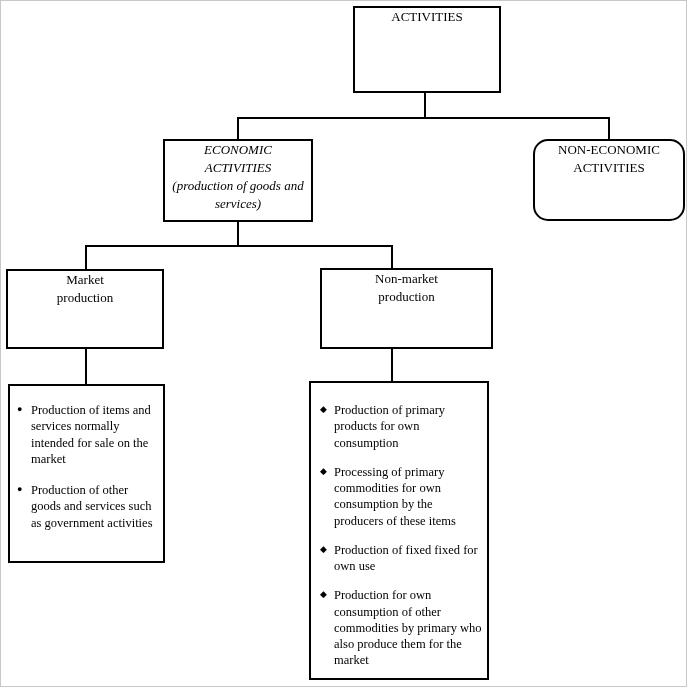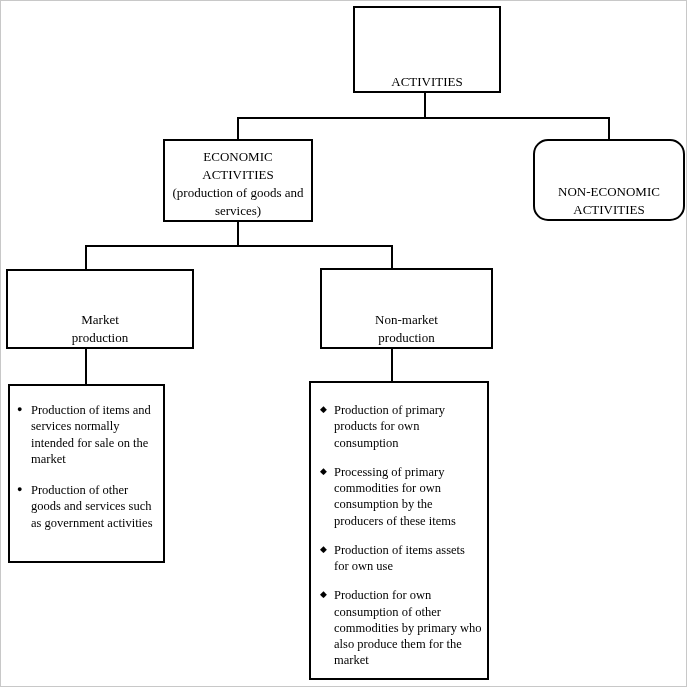--- a/index.html
+++ b/index.html
@@ -15,32 +15,32 @@
     overflow: hidden;
   }
 
   
   .node {
     position: absolute;
     box-sizing: border-box;
     border: 2px solid #000000;
     background: #ffffff;
     display: flex;
-    align-items: flex-end;
+    align-items: flex-start;
     justify-content: center;
     text-align: center;
     font-size: 13px;
     line-height: 1.38;
   }
   .node .lbl { white-space: pre-line; }
 
   #box-activities   { left: 352px; top: 5px;   width: 148px; height: 87px; }
-  #box-economic     { left: 162px; top: 138px; width: 150px; height: 83px; }
+  #box-economic     { left: 162px; top: 138px; width: 150px; height: 83px; font-style: italic; }
   #box-noneconomic  { left: 532px; top: 138px; width: 152px; height: 82px; border-radius: 15px; }
-  #box-market       { left: 5px;   top: 268px; width: 188px; height: 80px; }
+  #box-market       { left: 5px;   top: 268px; width: 158px; height: 80px; }
   #box-nonmarket    { left: 319px; top: 267px; width: 173px; height: 81px; }
 
   
   .listbox {
     position: absolute;
     box-sizing: border-box;
     border: 2px solid #000000;
     background: #ffffff;
     font-size: 12.5px;
     line-height: 1.3;
@@ -128,21 +128,21 @@
     <div class="li">
       <span class="bullet">◆</span>
       <span class="li-text">Production of primary products for own consumption</span>
     </div>
     <div class="li">
       <span class="bullet">◆</span>
       <span class="li-text">Processing of primary commodities for own consumption by the producers of these items</span>
     </div>
     <div class="li">
       <span class="bullet">◆</span>
-      <span class="li-text">Production of items assets for own use</span>
+      <span class="li-text">Production of fixed fixed for own use</span>
     </div>
     <div class="li">
       <span class="bullet">◆</span>
       <span class="li-text">Production for own consumption of other commodities by primary who also produce them for the market</span>
     </div>
   </div>
 
 </div>
 
 </body></html>

